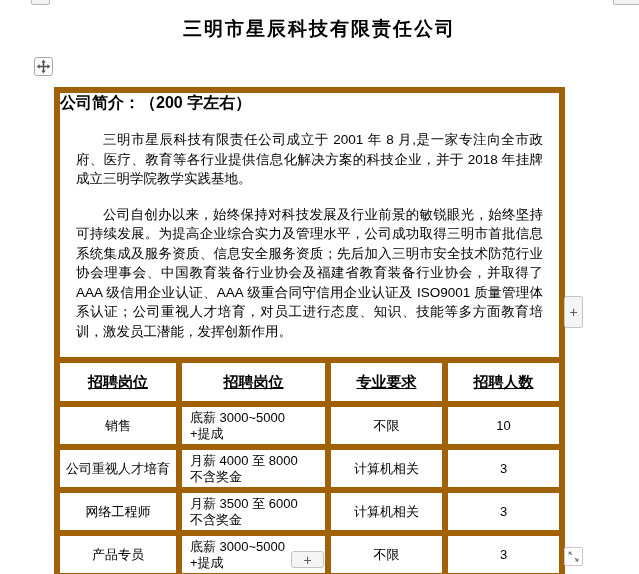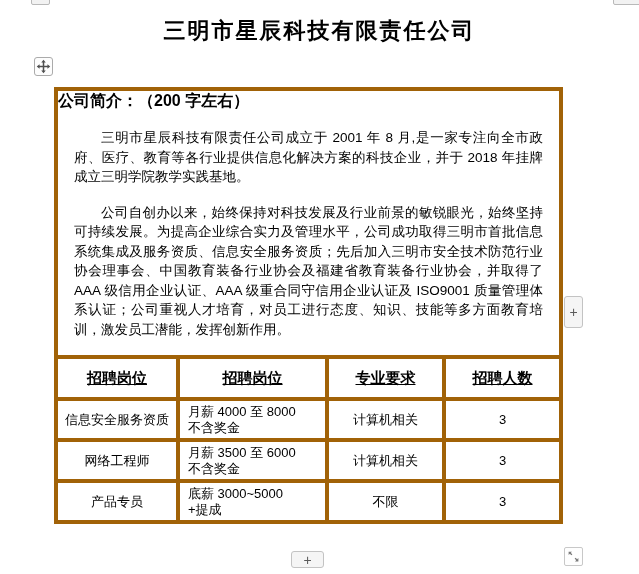--- a/index.html
+++ b/index.html
@@ -4,21 +4,21 @@
 <style>
   html,body{margin:0;padding:0;}
   body{
     width:639px;height:574px;position:relative;overflow:hidden;
     background:#ffffff;
     font-family:"Liberation Sans","DejaVu Sans",sans-serif;
     color:#000;
   }
   .doc-title{
     position:absolute;top:16px;left:0;width:639px;
-    text-align:center;font-size:22px;font-weight:bold;letter-spacing:2px;
+    text-align:center;font-size:19px;font-weight:bold;letter-spacing:2px;
   }
   
   .clip-box{
     position:absolute;top:-11px;height:14px;
     background:#f2f2f2;border:1px solid #b9b9b9;border-radius:2px;
   }
   .clip-box.left{left:31px;width:17px;}
   .clip-box.right{left:613px;width:26px;}
   
   .move-handle{
@@ -27,21 +27,21 @@
     display:flex;align-items:center;justify-content:center;
     box-sizing:border-box;
   }
   
   table.doc{
     position:absolute;left:54px;top:87px;
     width:507px;border-collapse:collapse;table-layout:fixed;
     border:2px solid #000;
   }
   table.doc td,table.doc th{
-    border:4px solid #a16207;padding:0;vertical-align:middle;
+    border:6px solid #a16207;padding:0;vertical-align:middle;
     font-size:13px;overflow:hidden;
   }
   td.intro-cell{height:190px;vertical-align:top;padding:5px 9px 4px 9px;}
   .intro-heading{font-size:16px;font-weight:bold;margin:0 0 4px 0;}
   .intro-text p{
     margin:16px;font-size:13.5px;line-height:19.5px;
     text-indent:2em;text-align:justify;
   }
   tr.hdr th{height:38px;font-size:15px;font-weight:bold;text-align:center;text-decoration:underline;}
   tr.data td{height:37px;text-align:center;}
@@ -94,21 +94,30 @@
         </div>
       </td>
     </tr>
     <tr class="hdr">
       <th>招聘岗位</th>
       <th>招聘岗位</th>
       <th>专业要求</th>
       <th>招聘人数</th>
     </tr>
     <tr class="data">
-      <td>信息安全服务资质</td>
+      <td>销售</td>
+      <td class="salary">
+        <div>底薪 3000~5000</div>
+        <div>+提成</div>
+      </td>
+      <td>不限</td>
+      <td>10</td>
+    </tr>
+    <tr class="data">
+      <td>公司重视人才培育</td>
       <td class="salary">
         <div>月薪 4000 至 8000</div>
         <div>不含奖金</div>
       </td>
       <td>计算机相关</td>
       <td>3</td>
     </tr>
     <tr class="data">
       <td>网络工程师</td>
       <td class="salary">

